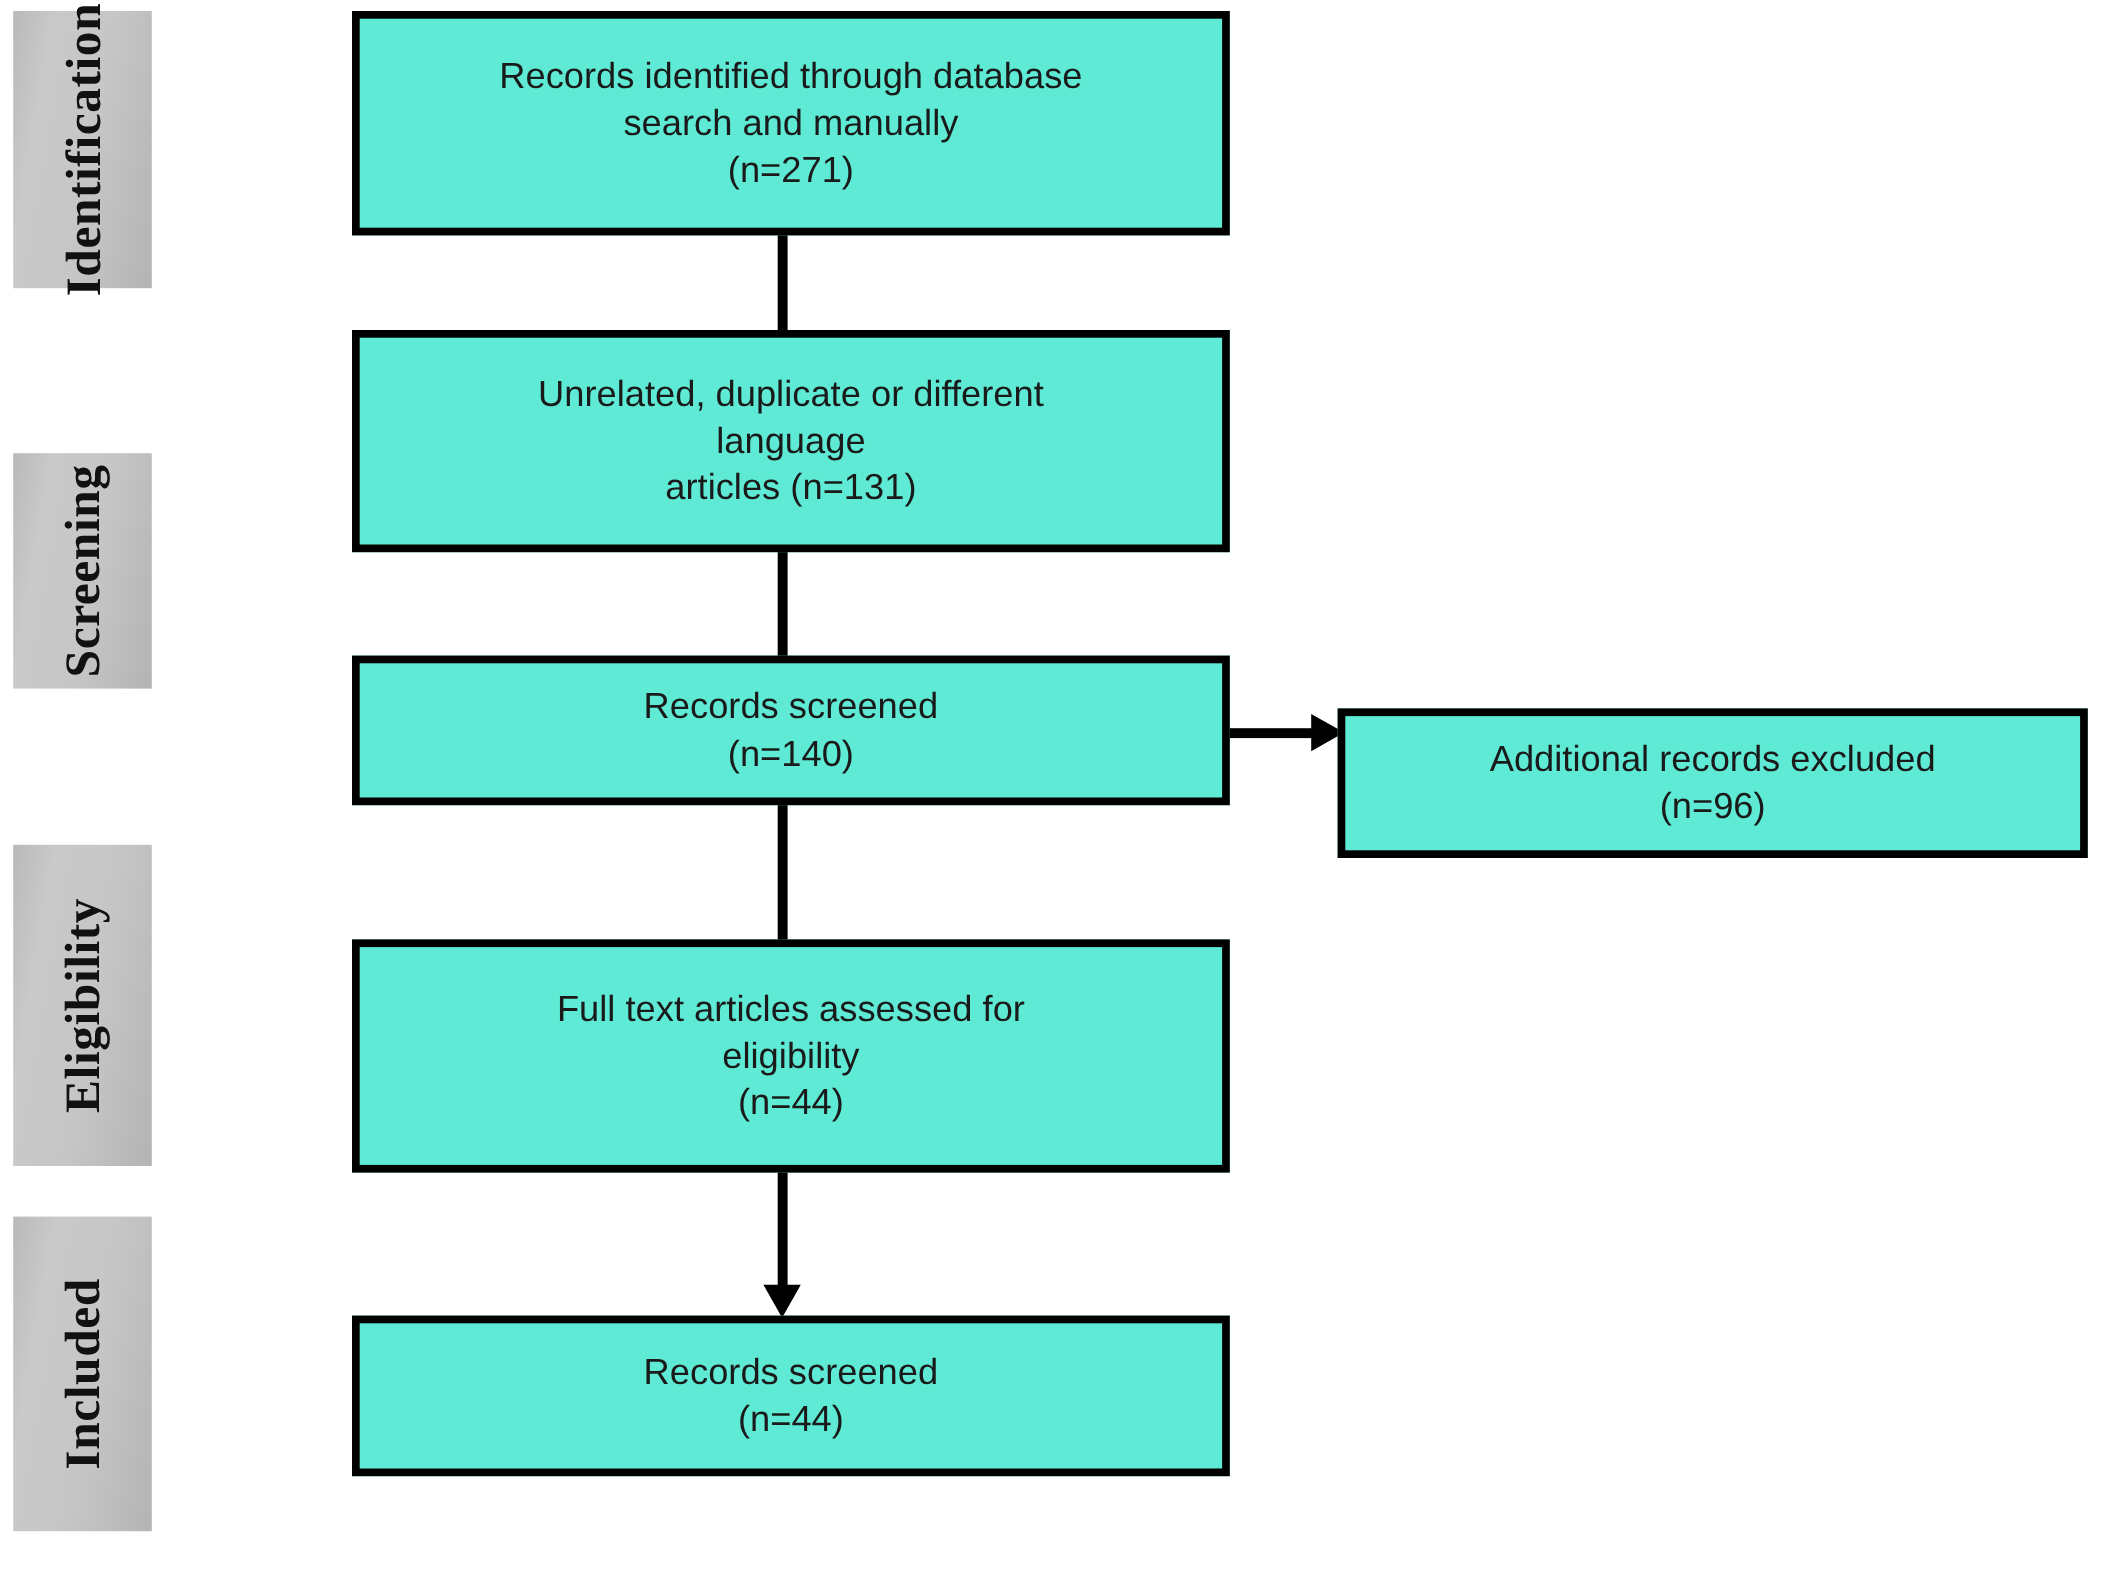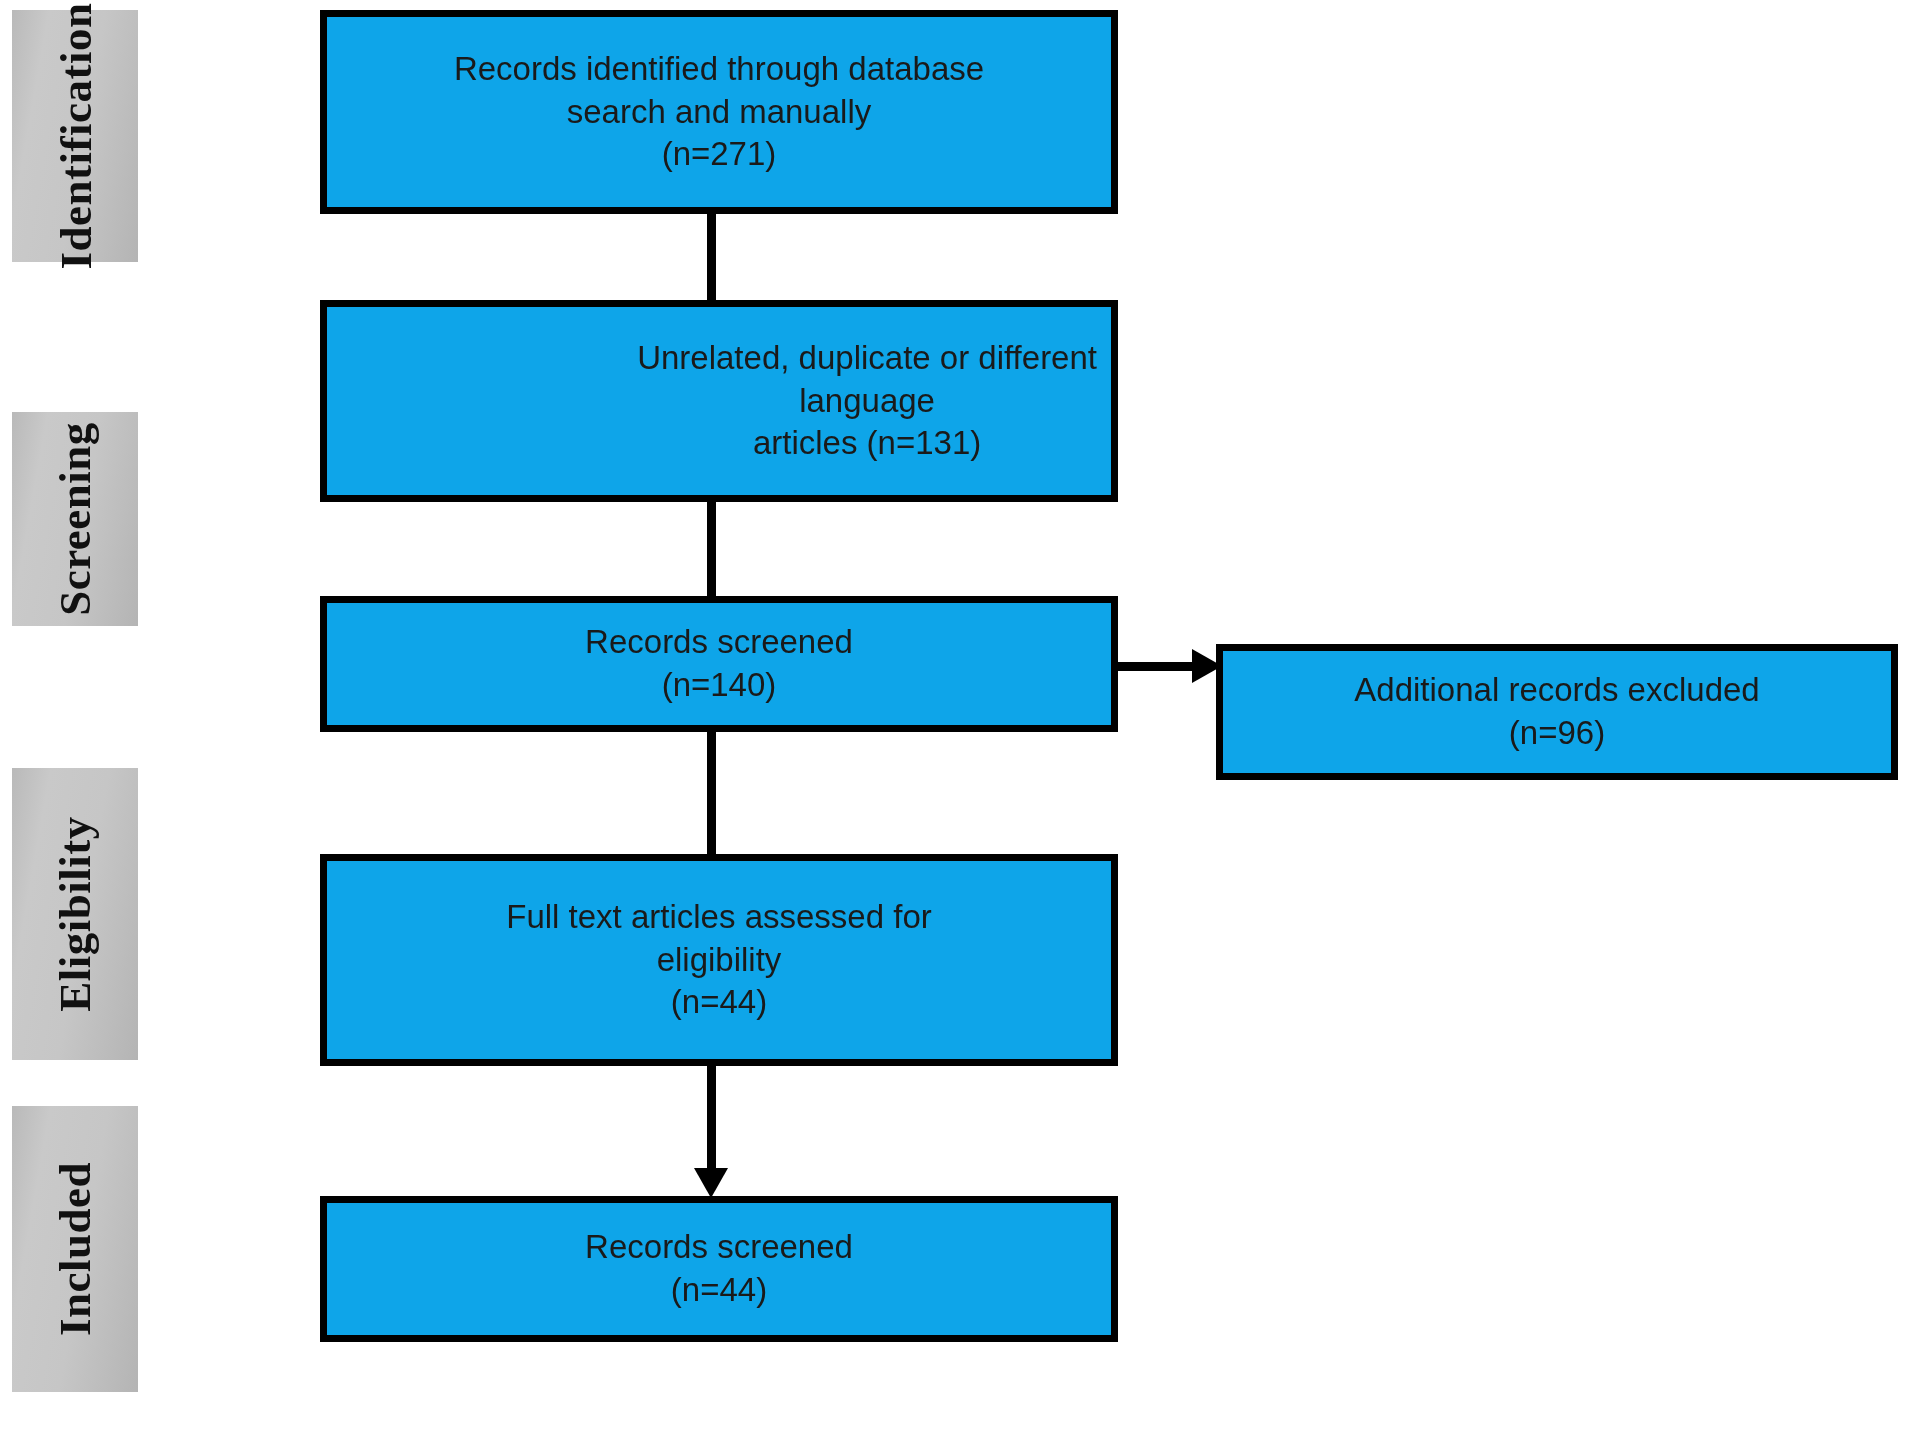--- a/index.html
+++ b/index.html
@@ -32,21 +32,21 @@
     font-family: "Liberation Serif", serif;
     font-weight: bold;
     font-size: 45px;
     letter-spacing: 0.5px;
     color: #111111;
   }
 
   
   .flow-box {
     position: absolute;
-    background: #0ea5e9;
+    background: #5eead4;
     border: 7px solid #000000;
     box-sizing: border-box;
     display: flex;
     align-items: center;
     justify-content: center;
     text-align: center;
   }
   .flow-box .box-text {
     font-family: "Liberation Sans", sans-serif;
     font-size: 33px;
@@ -116,21 +116,21 @@
 
   <div class="v-connector" style="left:707px; top:1062px; height:110px;"></div>
   <div class="arrow-down" style="left:694px; top:1168px;"></div>
 
   <div class="flow-box" style="left:320px; top:10px; width:798px; height:204px;">
     <span class="box-text">Records identified through database
 search and manually
 (n=271)</span>
   </div>
 
-  <div class="flow-box" style="left:320px; top:300px; width:798px; height:202px;justify-content:flex-end;">
+  <div class="flow-box" style="left:320px; top:300px; width:798px; height:202px;">
     <span class="box-text">Unrelated, duplicate or different
 language
 articles (n=131)</span>
   </div>
 
   <div class="flow-box" style="left:320px; top:596px; width:798px; height:136px;">
     <span class="box-text">Records screened
 (n=140)</span>
   </div>
 

